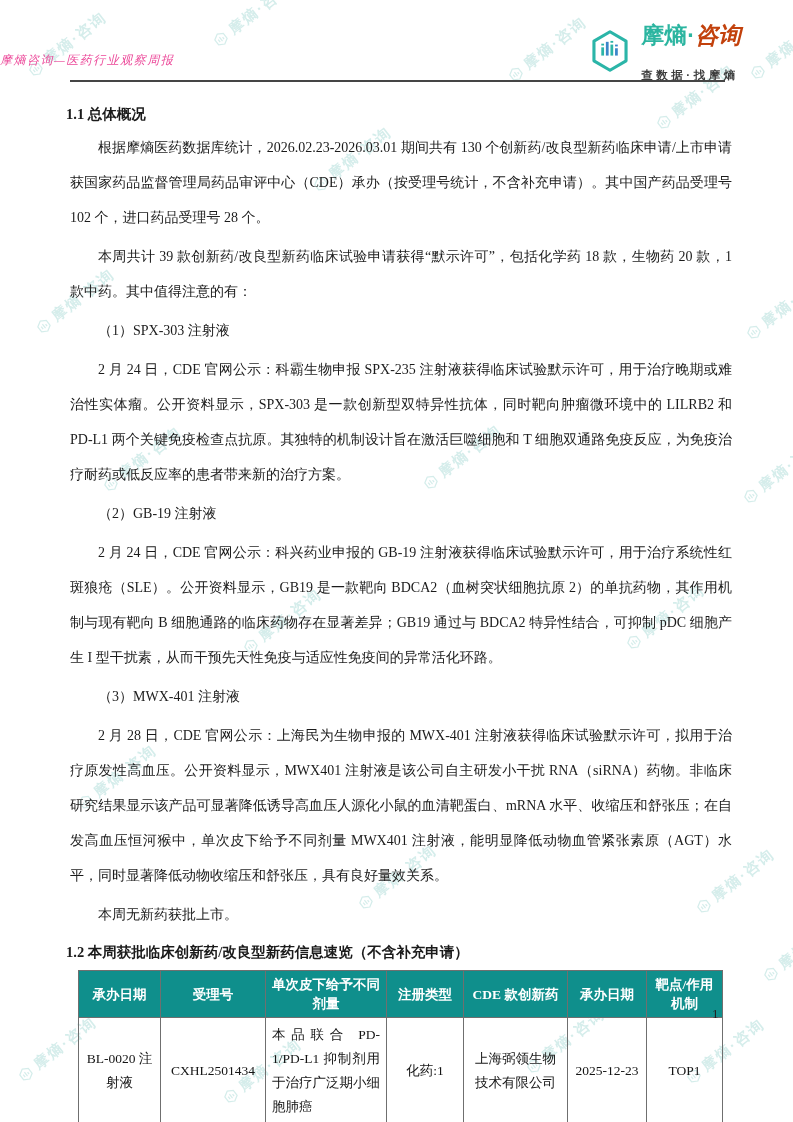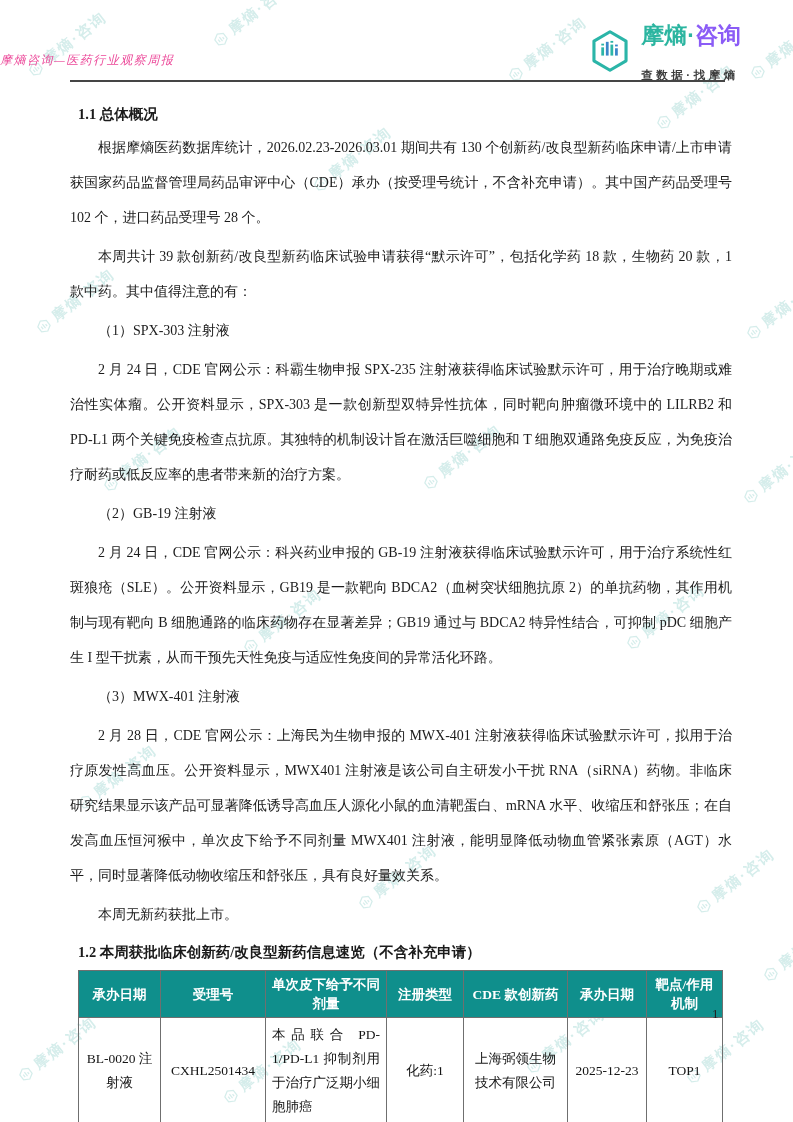--- a/index.html
+++ b/index.html
@@ -18,30 +18,30 @@
   .wm svg{flex:0 0 auto;}
   
   .header-title{
     position:absolute;top:52px;left:0;width:100%;
     font-size:12px;letter-spacing:1.5px;color:#ec4899;font-style:italic;
   }
   .logo{position:absolute;top:22px;right:52px;display:flex;align-items:center;gap:9px;}
   .logo-texts{display:flex;flex-direction:column;align-items:flex-start;}
   .logo-main{font-family:"Liberation Sans","DejaVu Sans",sans-serif;font-size:23px;font-weight:700;line-height:26px;}
   .logo-green{color:#2BB5A0;}
-  .logo-blue{color:#8b5cf6;}
+  .logo-blue{color:#c2410c;font-style:italic;}
   .logo-tagline{
     font-family:"Liberation Sans","DejaVu Sans",sans-serif;
     font-size:11.5px;color:#3c3c3c;letter-spacing:3.5px;margin-top:20px;font-weight:700;
   }
   .header-rule{position:absolute;top:80px;left:70px;width:655px;border-top:2px solid #454545;}
   
   .content{position:absolute;top:94px;left:66px;width:670px;}
   .h-section{font-size:15px;font-weight:700;margin:10px 0 4px 0;line-height:24px;}
-  .h-sub{font-size:14.5px;font-weight:700;margin:8px 0 2px 12px;line-height:24px;}
+  .h-sub{font-size:14.5px;font-weight:700;margin:8px 0 2px 0;line-height:24px;}
   .para{font-size:14px;line-height:35px;margin:4px;text-align:justify;text-indent:2em;}
   
   .drug-table{
     border-collapse:collapse;table-layout:fixed;width:644px;margin:6px 0 0 12px;
     font-size:13.5px;
   }
   .drug-table th{
     background:#0F8F8C;color:#ffffff;font-weight:700;
     border:1px solid #6f6f6f;padding:4px 3px;line-height:19px;text-align:center;
   }

